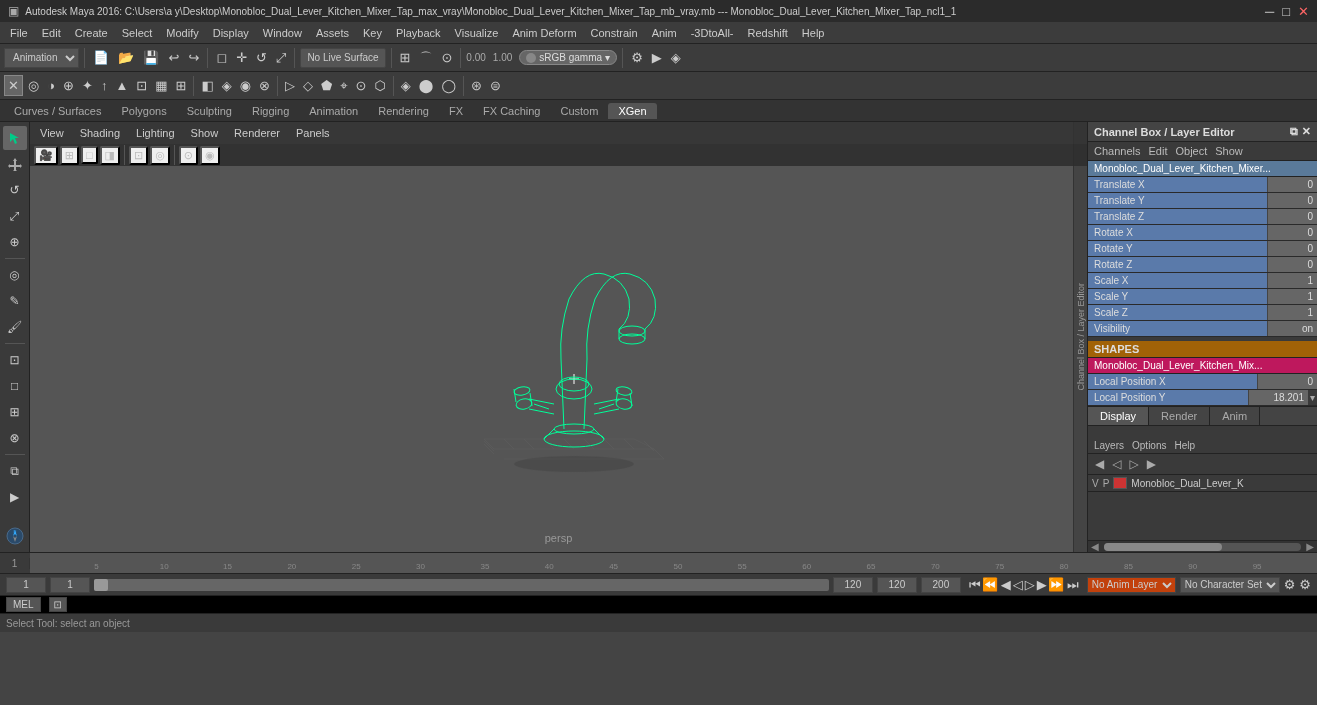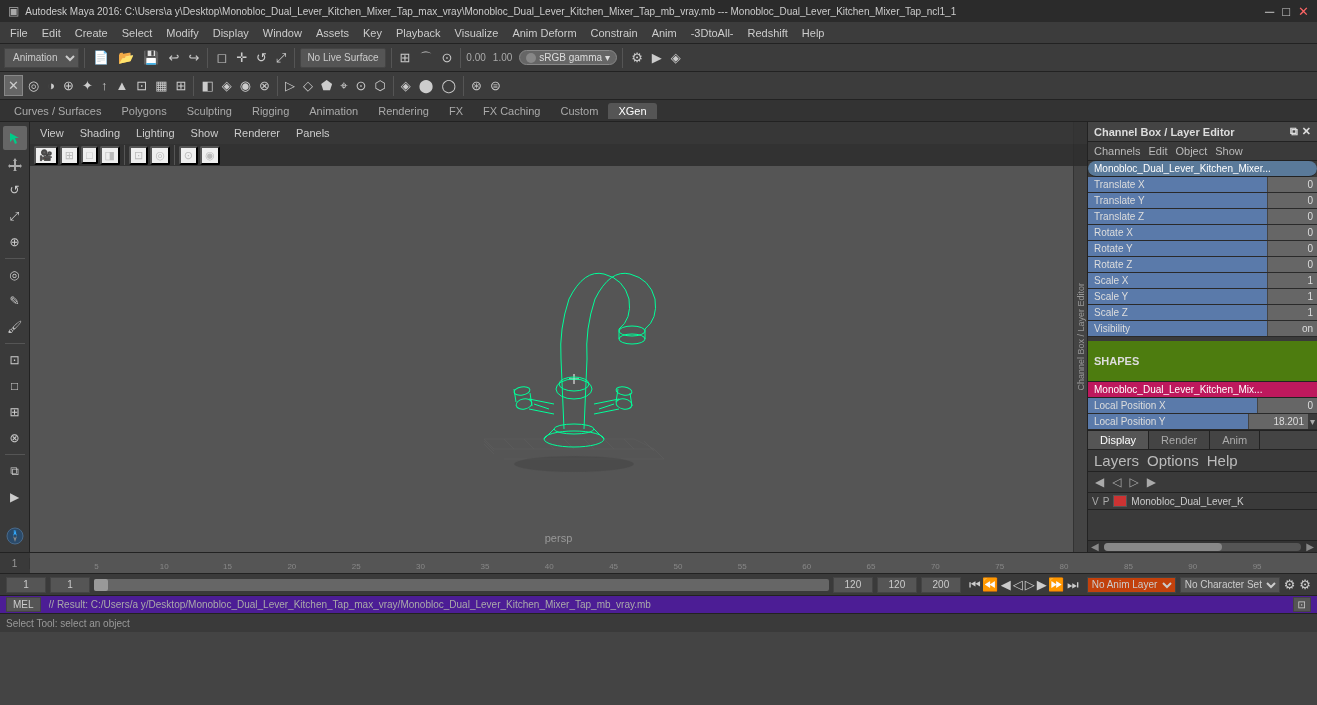--- a/index.html
+++ b/index.html
@@ -256,21 +256,20 @@
     }
     #object-name {
       background: #5a7a9a;
       padding: 2px 6px;
       font-size: 10px;
       color: #fff;
       border-bottom: 1px solid #222;
       white-space: nowrap;
       overflow: hidden;
       text-overflow: ellipsis;
-      border-radius: 8px;
     }
     .channel-row {
       display: flex;
       align-items: center;
       height: 16px;
       border-bottom: 1px solid #2a2a2a;
     }
     .channel-name {
       background: #5a7aaa;
       flex: 1;
@@ -291,22 +290,22 @@
       height: 100%;
       display: flex;
       align-items: center;
       justify-content: flex-end;
       border-left: 1px solid #444;
     }
     #shapes-section {
       margin-top: 4px;
     }
     #shapes-header {
-      background: #4d7c0f;
-      padding: 14px 6px;
+      background: #a16207;
+      padding: 2px 6px;
       font-size: 11px;
       font-weight: bold;
       color: #ddd;
       border-bottom: 1px solid #222;
     }
     #shapes-object {
       background: #be185d;
       padding: 2px 6px;
       font-size: 10px;
       color: #fff;
@@ -371,22 +370,23 @@
     }
     #layers-menu {
       display: flex;
       gap: 8px;
       padding: 2px 6px;
       background: #3a3a3a;
       border-bottom: 1px solid #222;
     }
     .layers-menu-item {
       color: #bbb;
-      font-size: 15px;
-      cursor: pointer;
+      font-size: 10px;
+      cursor: pointer;
+      margin-top: 12px;
     }
     #layers-icons {
       display: flex;
       gap: 2px;
       padding: 2px 4px;
       background: #3a3a3a;
       border-bottom: 1px solid #222;
     }
     .layer-icon-btn {
       color: #aaa;
@@ -495,21 +495,21 @@
       background: transparent;
       border: none;
       color: #ccc;
       cursor: pointer;
       font-size: 13px;
     }
 
     
     #status-bar {
       height: 18px;
-      background: #4c1d95;
+      background: #000000;
       display: flex;
       align-items: center;
       padding: 0 6px;
       gap: 8px;
       border-bottom: 1px solid #222;
     }
     #status-mode {
       background: #555;
       padding: 1px 6px;
       font-size: 10px;
@@ -1059,19 +1059,18 @@
   </select>
 
   <button class="transport-btn">⚙</button>
   <button class="transport-btn">⚙</button>
 </div>
 
 <div id="status-bar">
   <div id="status-mode">
     <span>MEL</span>
   </div>
-  <div id="status-text">// Result: C:/Users/a y/Desktop/Monobloc_Dual_Lever_Kitchen_Tap_max_vray/Monobloc_Dual_Lever_Kitchen_Mixer_Tap_mb_vray.mb</div>
   <button style="background:#555;border:1px solid #444;color:#ccc;font-size:10px;padding:1px 4px;cursor:pointer;">⊡</button>
 </div>
 
 <div id="bottom-status">
   <span id="bottom-help-text">Select Tool: select an object</span>
 </div>
 
 </body></html>

